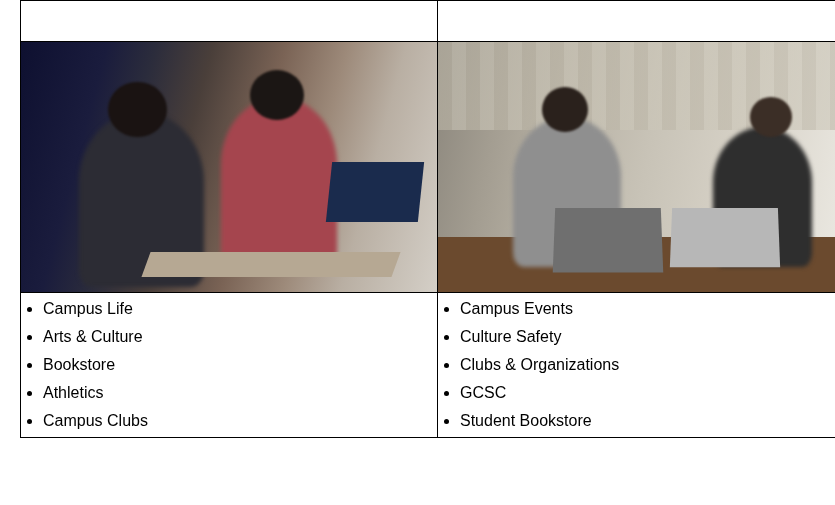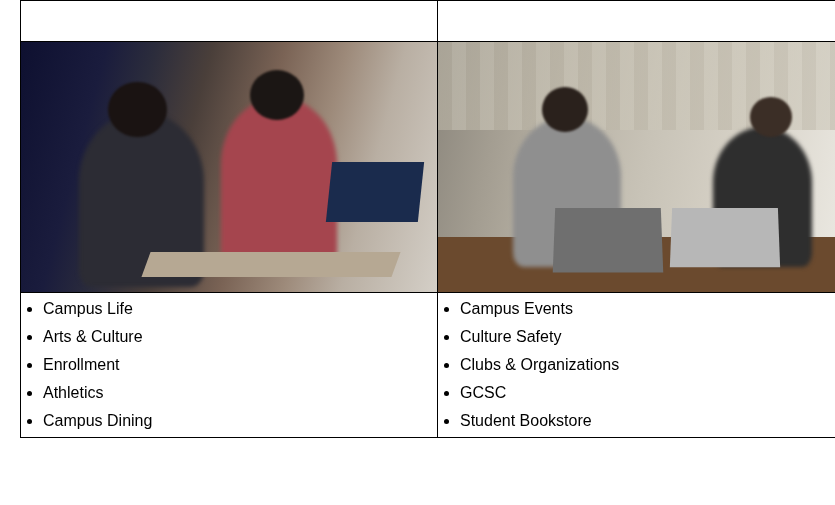--- a/index.html
+++ b/index.html
@@ -114,23 +114,23 @@
         <div class="lap1"></div>
             <div class="lap2"></div>
       </div>
     </td>
   </tr>
   <tr>
     <td class="list-cell">
       <ul>
         <li>Campus Life</li>
         <li>Arts &amp; Culture</li>
-        <li>Enrollment</li>
+        <li>Bookstore</li>
         <li>Athletics</li>
-        <li>Campus Dining</li>
+        <li>Campus Clubs</li>
       </ul>
     </td>
     <td class="list-cell">
       <ul>
         <li>Campus Events</li>
         <li>Culture Safety</li>
         <li>Clubs &amp; Organizations</li>
         <li>GCSC</li>
         <li>Student Bookstore</li>
       </ul>

